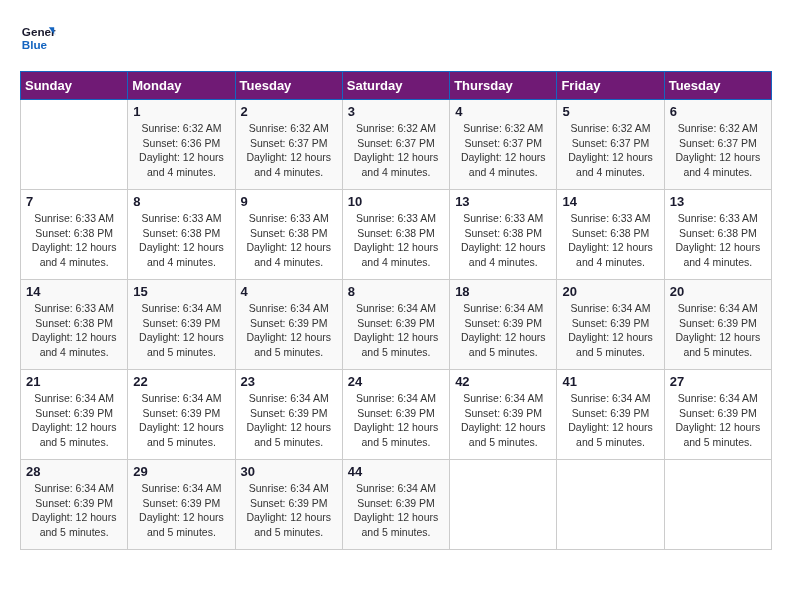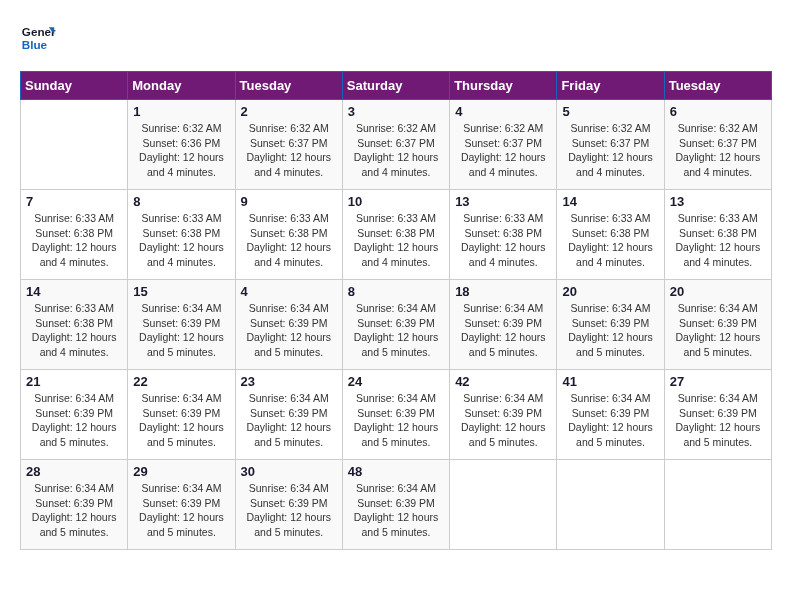--- a/index.html
+++ b/index.html
@@ -237,21 +237,21 @@
         </td>
         <td>
           <span class="day-number">29</span>
           <div class="day-info">Sunrise: 6:34 AM<br>Sunset: 6:39 PM<br>Daylight: 12 hours and 5 minutes.</div>
         </td>
         <td>
           <span class="day-number">30</span>
           <div class="day-info">Sunrise: 6:34 AM<br>Sunset: 6:39 PM<br>Daylight: 12 hours and 5 minutes.</div>
         </td>
         <td>
-          <span class="day-number">48</span>
+          <span class="day-number">44</span>
           <div class="day-info">Sunrise: 6:34 AM<br>Sunset: 6:39 PM<br>Daylight: 12 hours and 5 minutes.</div>
         </td>
         <td class="empty-cell"></td>
         <td class="empty-cell"></td>
         <td class="empty-cell"></td>
       </tr>
     </tbody>
 </table>
 
 </body></html>

